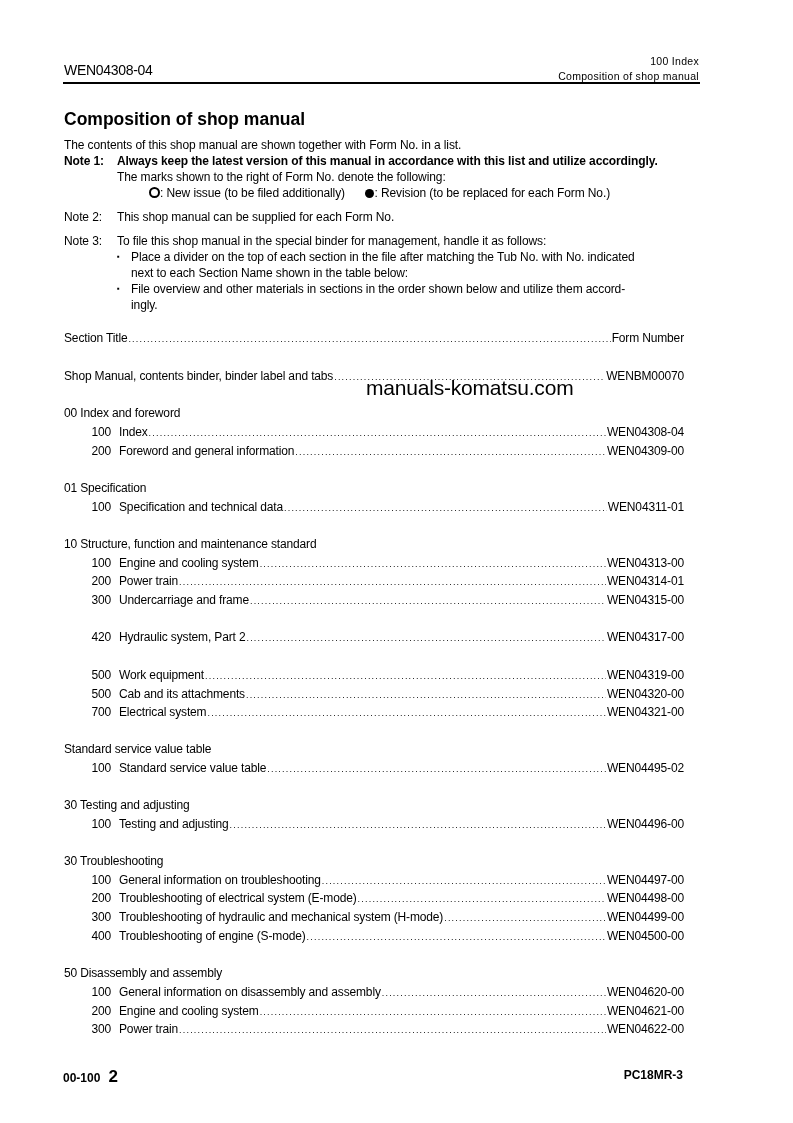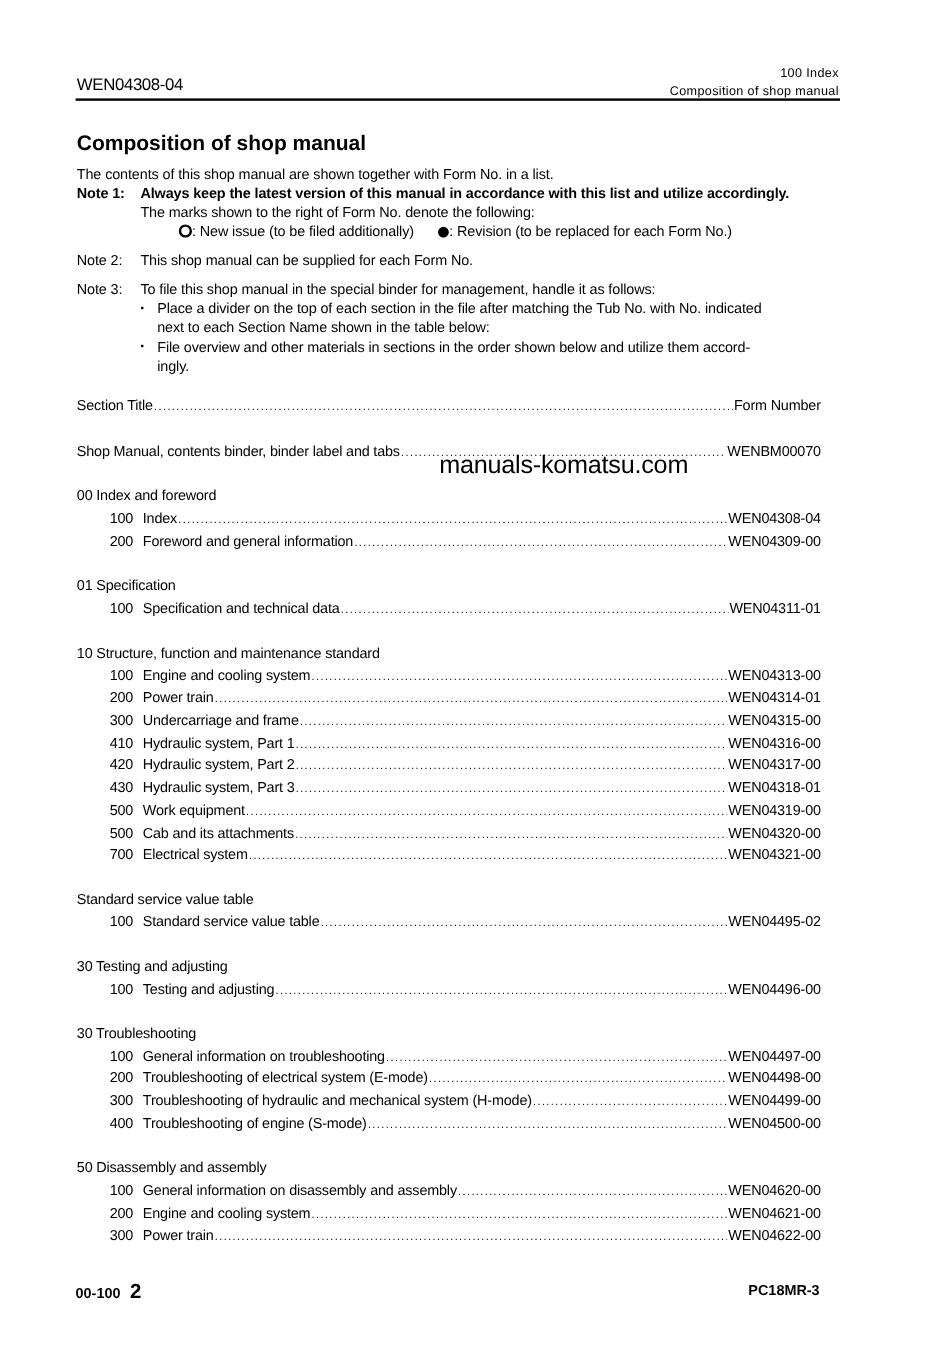--- a/index.html
+++ b/index.html
@@ -119,38 +119,26 @@
       <span class="lbl" style="margin-left:8px">Power train</span>
       <span class="dots"></span>
       <span class="form">WEN04314-01</span>
     </div>
   <div class="row" style="top:593px;">
       <span class="num">300</span>
       <span class="lbl" style="margin-left:8px">Undercarriage and frame</span>
       <span class="dots"></span>
       <span class="form">WEN04315-00</span>
     </div>
-  <div class="row" style="top:612px;">
-      <span class="num">410</span>
-      <span class="lbl" style="margin-left:8px">Hydraulic system, Part 1</span>
-      <span class="dots"></span>
-      <span class="form">WEN04316-00</span>
-    </div>
   <div class="row" style="top:630px;">
       <span class="num">420</span>
       <span class="lbl" style="margin-left:8px">Hydraulic system, Part 2</span>
       <span class="dots"></span>
       <span class="form">WEN04317-00</span>
     </div>
-  <div class="row" style="top:649px;">
-      <span class="num">430</span>
-      <span class="lbl" style="margin-left:8px">Hydraulic system, Part 3</span>
-      <span class="dots"></span>
-      <span class="form">WEN04318-01</span>
-    </div>
   <div class="row" style="top:668px;">
       <span class="num">500</span>
       <span class="lbl" style="margin-left:8px">Work equipment</span>
       <span class="dots"></span>
       <span class="form">WEN04319-00</span>
     </div>
   <div class="row" style="top:687px;">
       <span class="num">500</span>
       <span class="lbl" style="margin-left:8px">Cab and its attachments</span>
       <span class="dots"></span>

